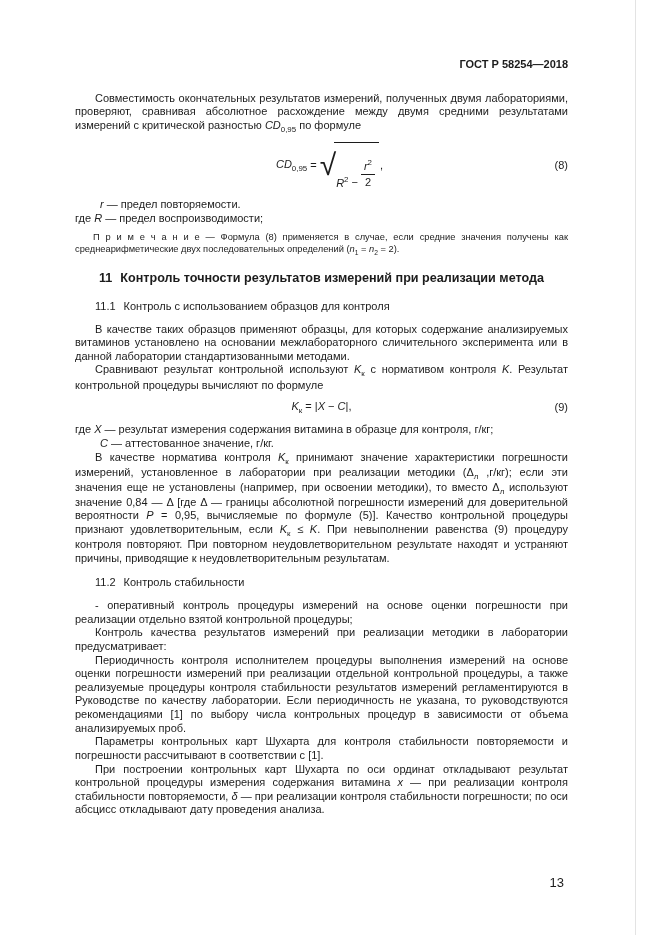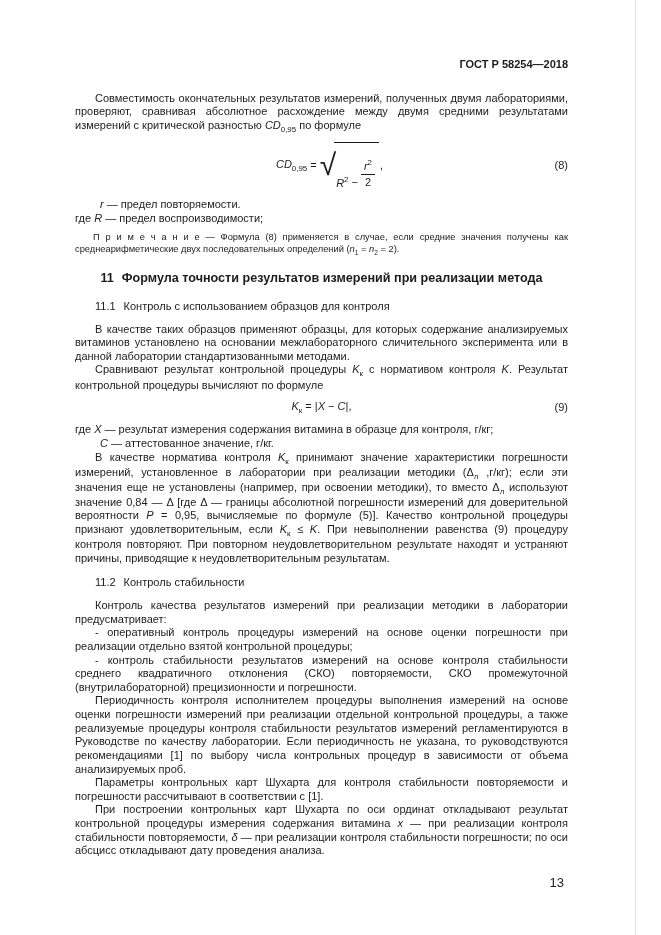--- a/index.html
+++ b/index.html
@@ -63,46 +63,45 @@
     <span class="eq-number">(8)</span>
   </div>
 
   <p class="para def2"><span class="it">r</span><span> — предел повторяемости.</span></p>
   <p class="para"><span>где </span><span class="it">R</span><span> — предел воспроизводимости;</span></p>
 
   <p class="note"><span>П р и м е ч а н и е — Формула (8) применяется в случае, если средние значения получены как среднеарифметические двух последовательных определений (</span><span class="it">n</span><sub>1</sub><span> = </span><span class="it">n</span><sub>2</sub><span> = 2).</span></p>
 
 
   <h2 class="sec">
-    <span>11</span><span class="hgap">Формула точности результатов измерений при реализации метода</span>
+    <span>11</span><span class="hgap">Контроль точности результатов измерений при реализации метода</span>
   </h2>
 
   <h3 class="subsec">
     <span>11.1</span><span class="hgap">Контроль с использованием образцов для контроля</span>
   </h3>
 
   <p class="para ind"><span>В качестве таких образцов применяют образцы, для которых содержание анализируемых витаминов установлено на основании межлабораторного сличительного эксперимента или в данной лаборатории стандартизованными методами.</span></p>
-  <p class="para ind"><span>Сравнивают результат контрольной процедуры </span><span class="it">K</span><sub>к</sub><span> с нормативом контроля </span><span class="it">K</span><span>. Результат контрольной процедуры вычисляют по формуле</span></p>
+  <p class="para ind"><span>Сравнивают результат контрольной используют </span><span class="it">K</span><sub>к</sub><span> с нормативом контроля </span><span class="it">K</span><span>. Результат контрольной процедуры вычисляют по формуле</span></p>
 
   <div class="formula-row">
     <span class="formula9"><span class="var">K</span><sub>к</sub><span><span> = |</span><span class="it">X</span><span> − </span><span class="it">C</span><span>|,</span></span></span>
     <span class="eq-number">(9)</span>
   </div>
 
   <p class="para"><span>где </span><span class="it">X</span><span> — результат измерения содержания витамина в образце для контроля, г/кг;</span></p>
   <p class="para def2"><span class="it">С</span><span> — аттестованное значение, г/кг.</span></p>
 
   <p class="para ind"><span>В качестве норматива контроля </span><span class="it">K</span><sub>к</sub><span> принимают значение характеристики погрешности измерений, установленное в лаборатории при реализации методики (Δ</span><sub>л</sub><span> ,г/кг); если эти значения еще не установлены (например, при освоении методики), то вместо Δ</span><sub>л</sub><span> используют значение 0,84 — Δ [где Δ — границы абсолютной погрешности измерений для доверительной вероятности </span><span class="it">P</span><span> = 0,95, вычисляемые по формуле (5)]. Качество контрольной процедуры признают удовлетворительным, если </span><span class="it">K</span><sub>к</sub><span> ≤ </span><span class="it">K</span><span>. При невыполнении равенства (9) процедуру контроля повторяют. При повторном неудовлетворительном результате находят и устраняют причины, приводящие к неудовлетворительным результатам.</span></p>
 
   <h3 class="subsec">
     <span>11.2</span><span class="hgap">Контроль стабильности</span>
   </h3>
 
+  <p class="para ind"><span>- оперативный контроль процедуры измерений на основе оценки погрешности при реализации отдельно взятой контрольной процедуры;</span></p>
   <p class="para ind"><span>Контроль качества результатов измерений при реализации методики в лаборатории предусматривает:</span></p>
-  <p class="para ind"><span>- оперативный контроль процедуры измерений на основе оценки погрешности при реализации отдельно взятой контрольной процедуры;</span></p>
-  <p class="para ind"><span>- контроль стабильности результатов измерений на основе контроля стабильности среднего квадратичного отклонения (СКО) повторяемости, СКО промежуточной (внутрилабораторной) прецизионности и погрешности.</span></p>
   <p class="para ind"><span>Периодичность контроля исполнителем процедуры выполнения измерений на основе оценки погрешности измерений при реализации отдельной контрольной процедуры, а также реализуемые процедуры контроля стабильности результатов измерений регламентируются в Руководстве по качеству лаборатории. Если периодичность не указана, то руководствуются рекомендациями [1] по выбору числа контрольных процедур в зависимости от объема анализируемых проб.</span></p>
   <p class="para ind"><span>Параметры контрольных карт Шухарта для контроля стабильности повторяемости и погрешности рассчитывают в соответствии с [1].</span></p>
   <p class="para ind"><span>При построении контрольных карт Шухарта по оси ординат откладывают результат контрольной процедуры измерения содержания витамина </span><span class="it">x</span><span> — при реализации контроля стабильности повторяемости, </span><span class="it">δ</span><span> — при реализации контроля стабильности погрешности; по оси абсцисс откладывают дату проведения анализа.</span></p>
 
   <div class="page-number">13</div>
 
 </div>
 
 </body></html>

